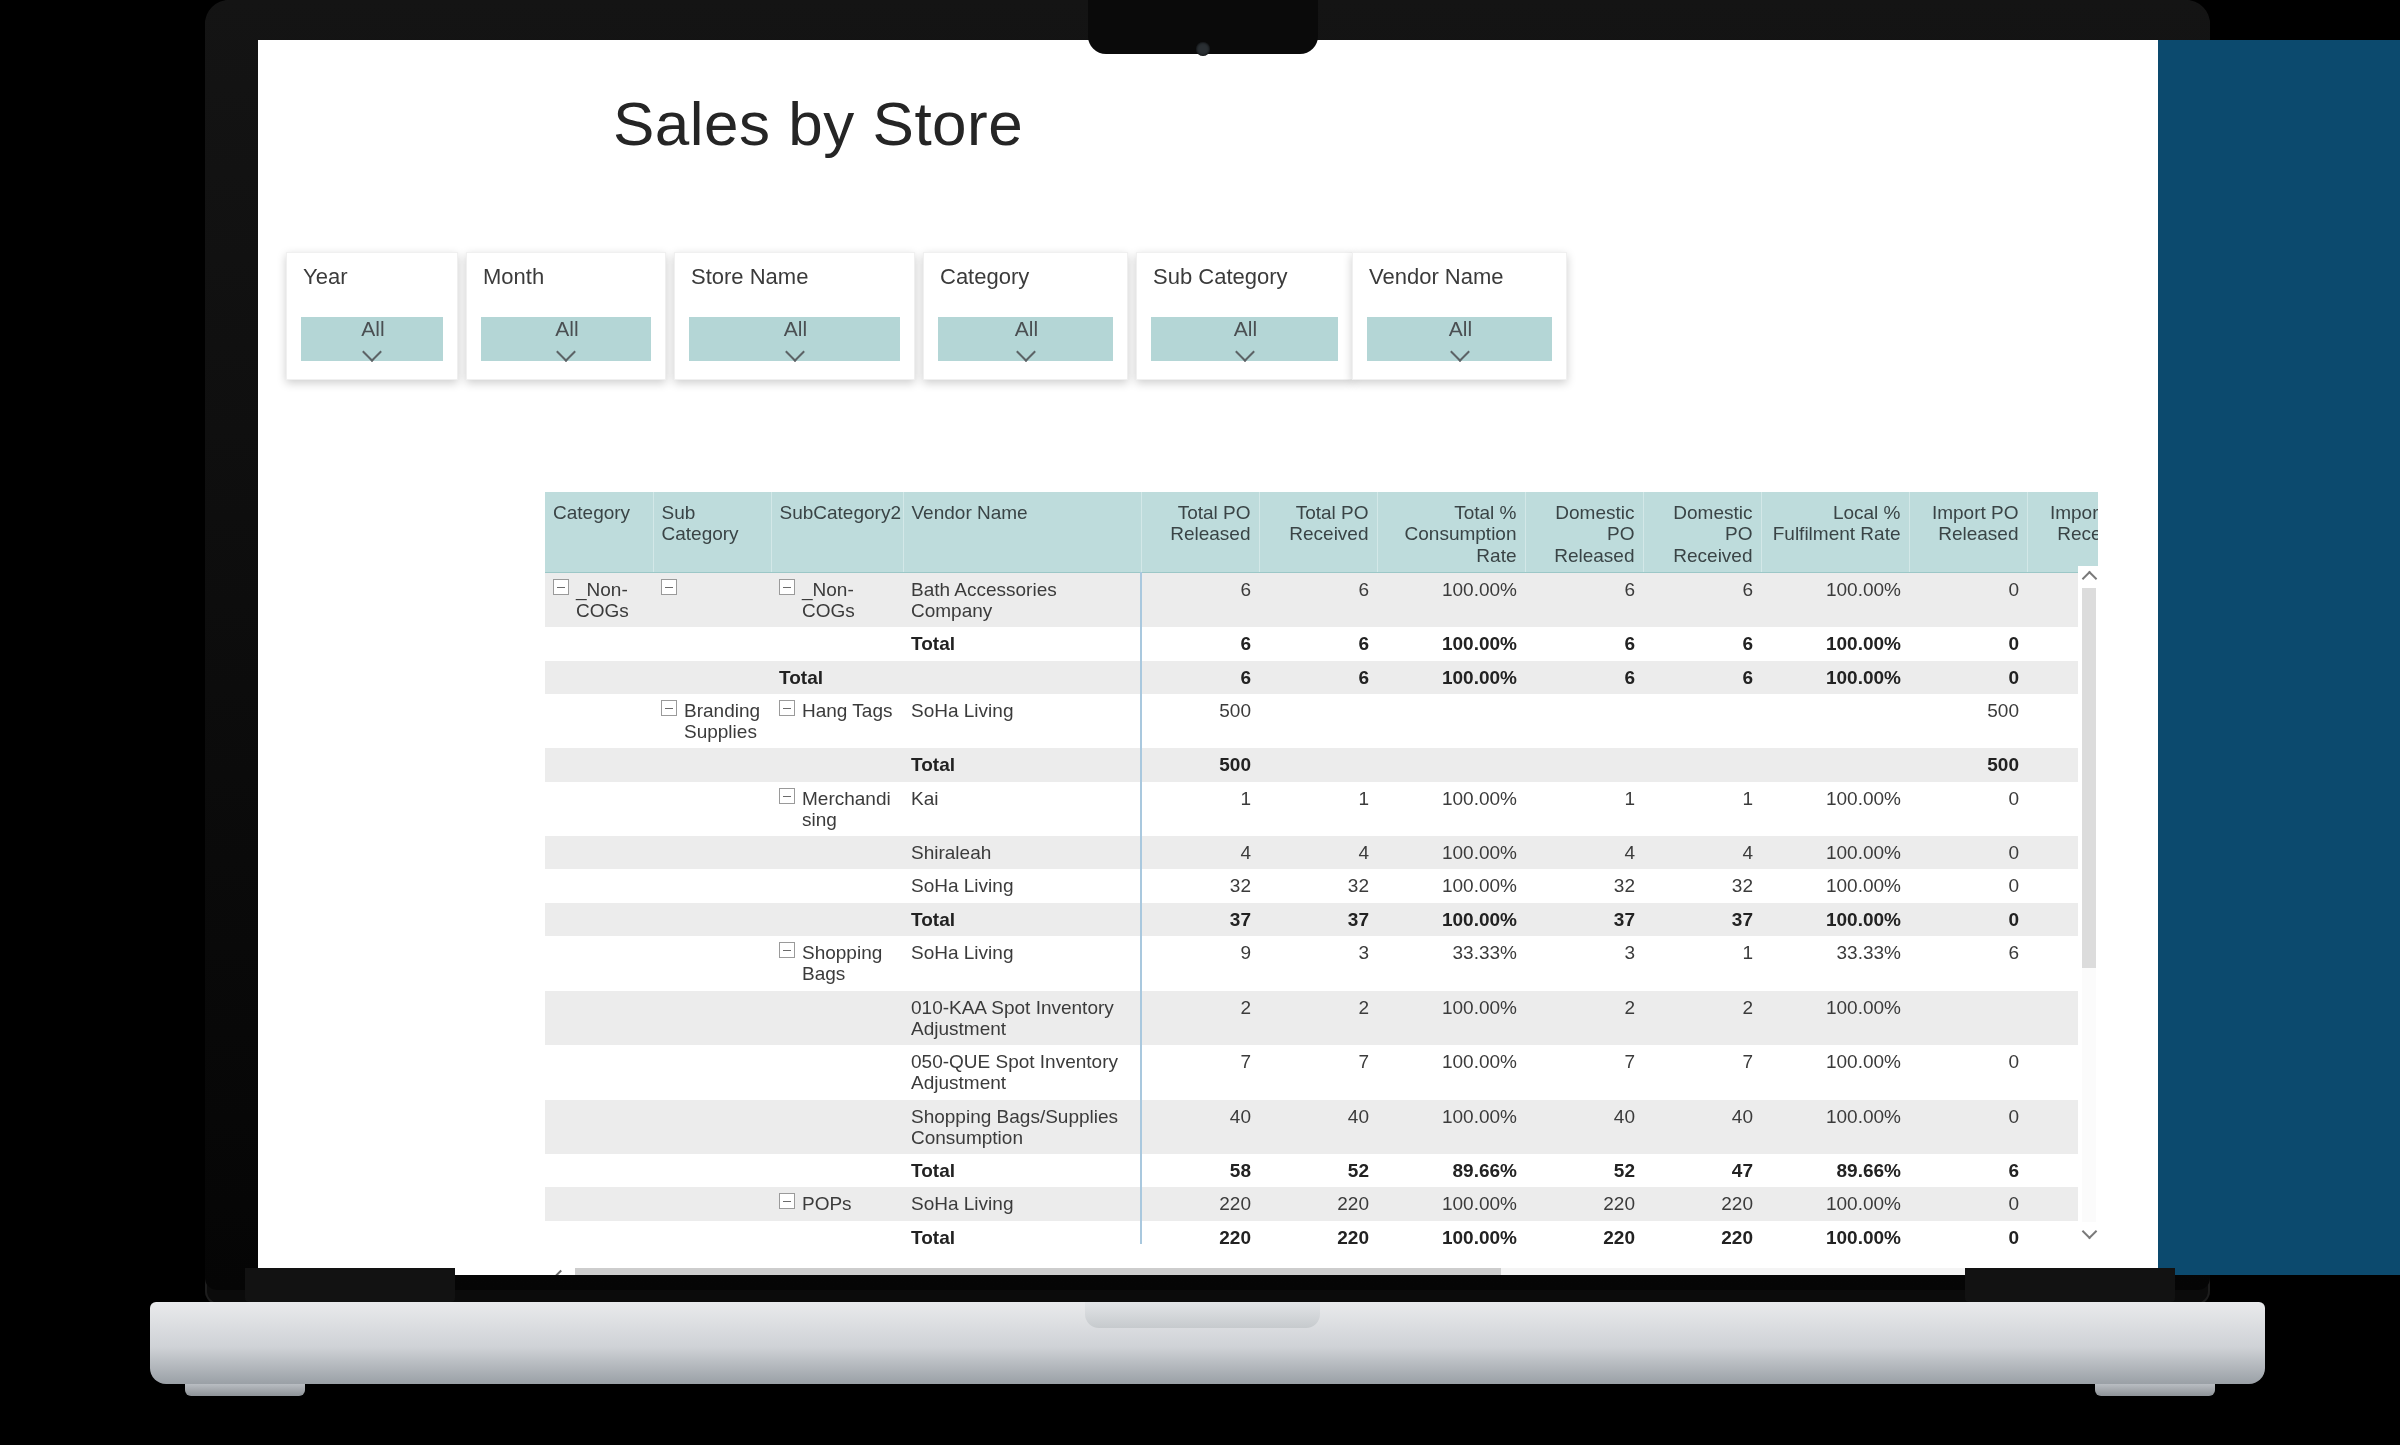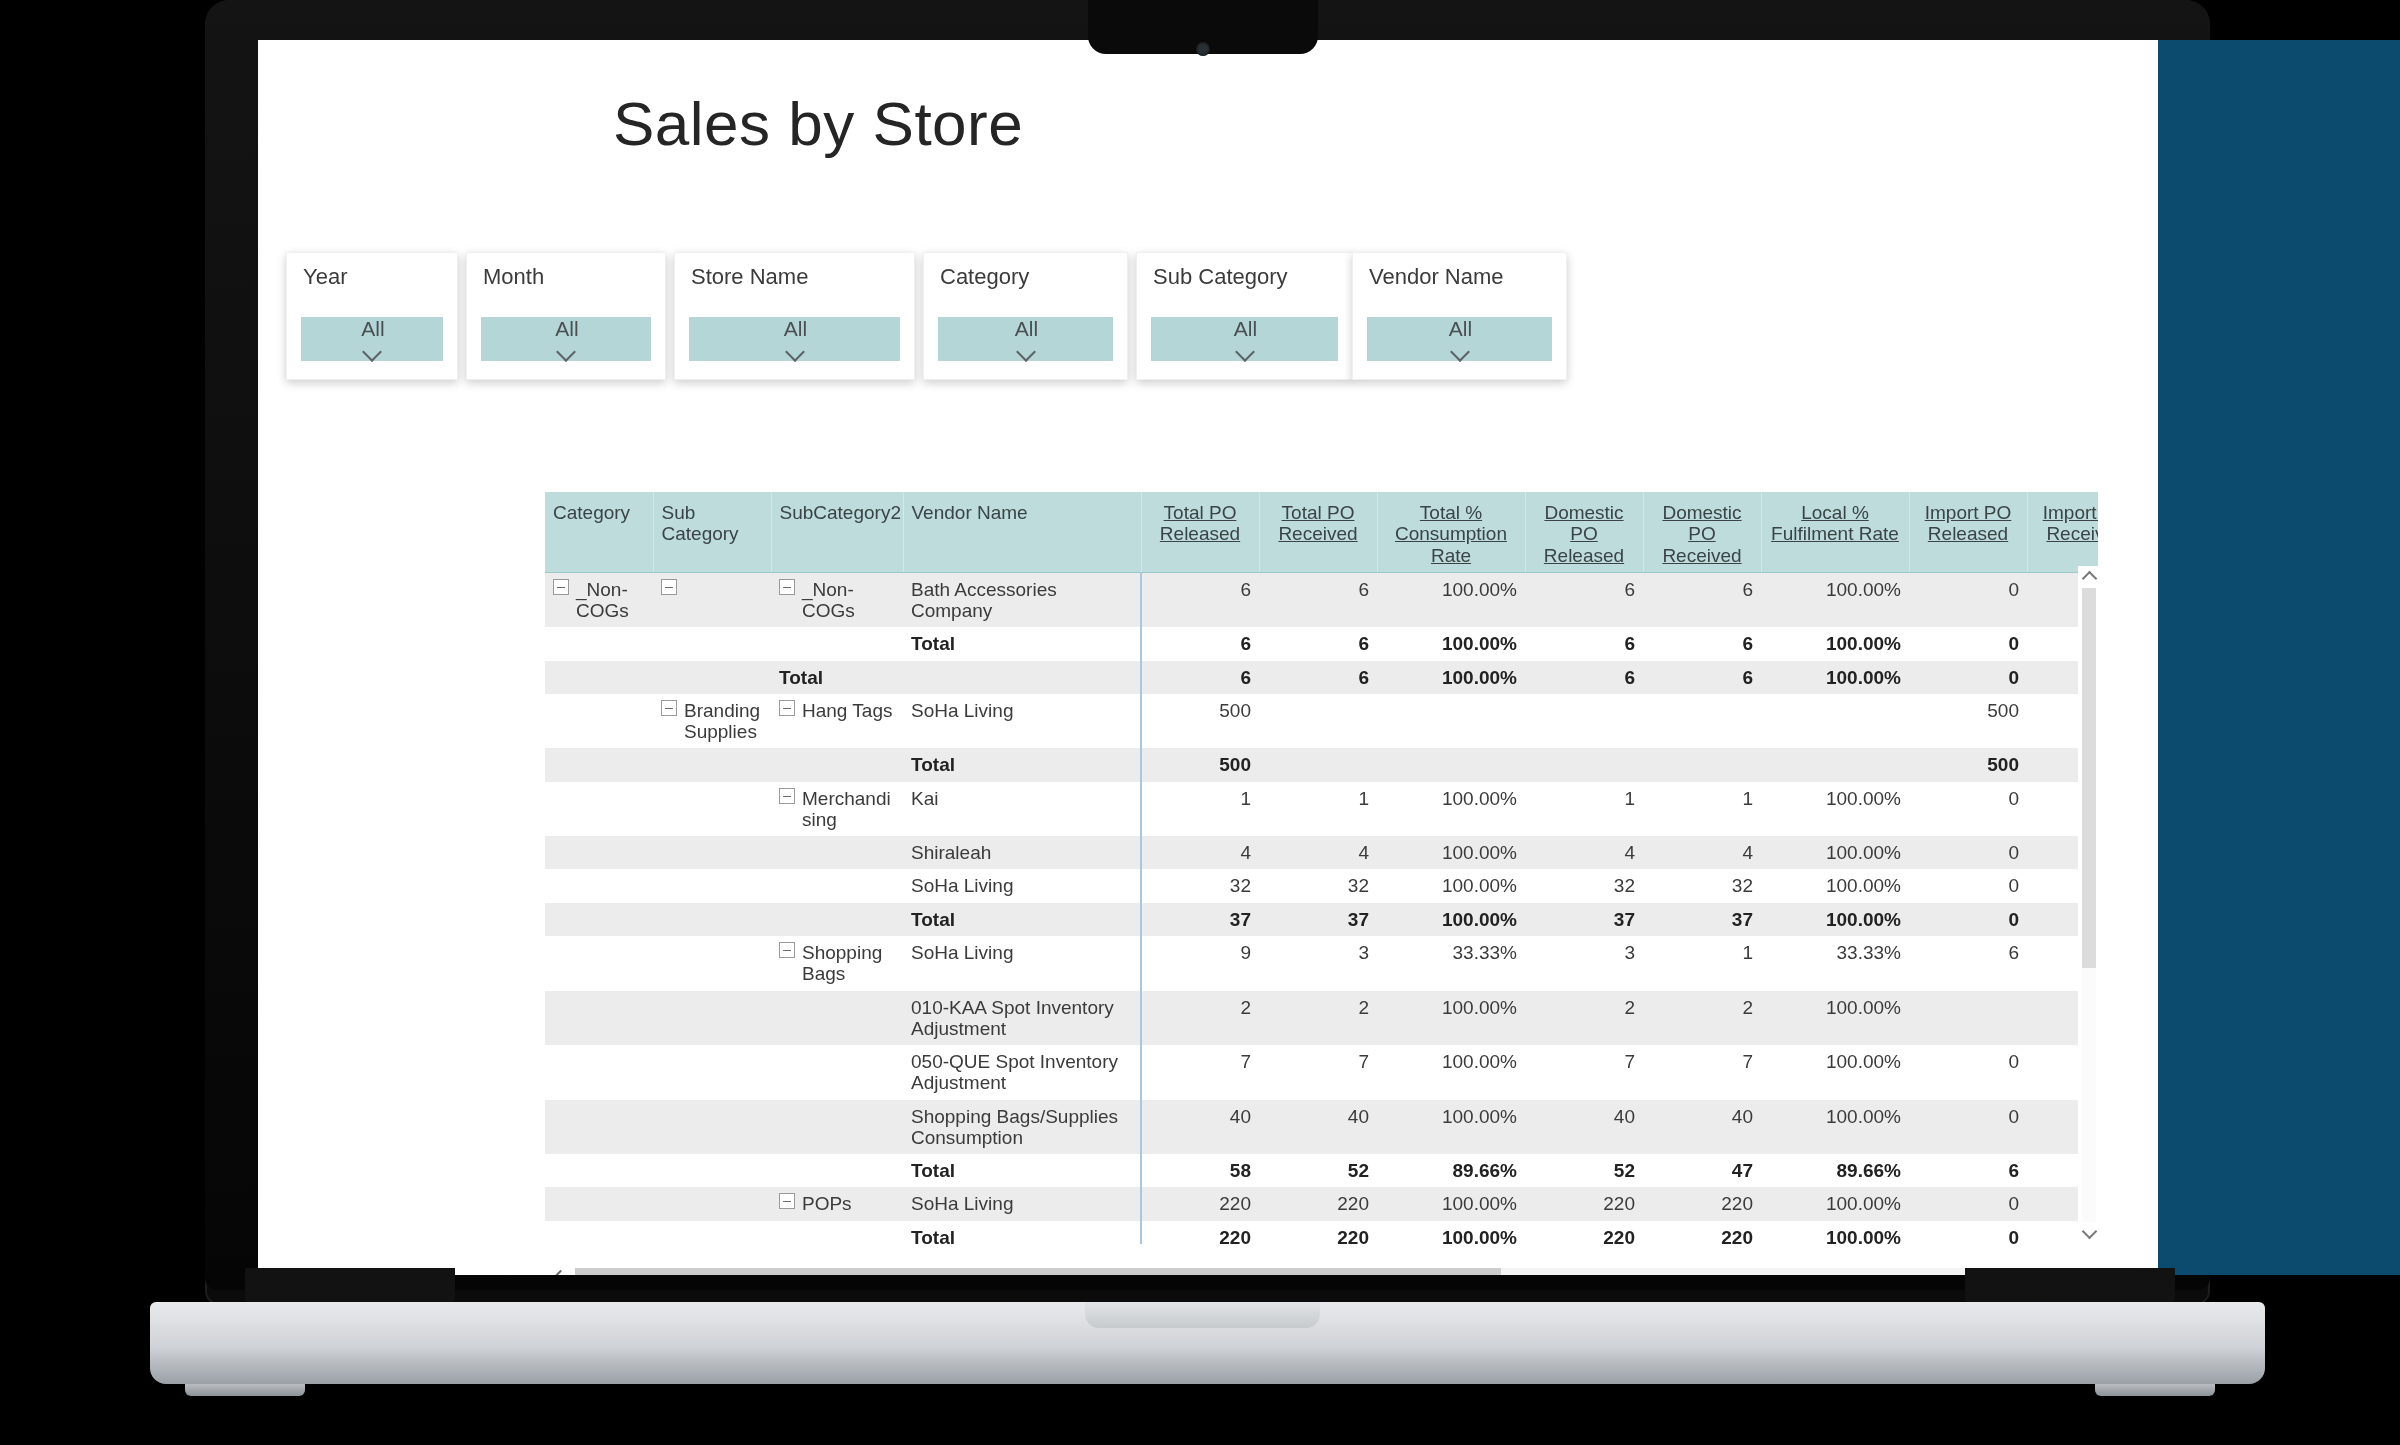--- a/index.html
+++ b/index.html
@@ -126,21 +126,21 @@
   table.mtx thead th {
     background: #bedcdc;
     color: #3a4446;
     text-align: left;
     height: 74px;
     vertical-align: top;
     padding-top: 10px;
     border-right: 1px solid #d3e8e8;
     border-bottom: 1px solid #9cc7c7;
   }
-  table.mtx thead th.num { text-align: center; text-decoration: underline; }
+  table.mtx thead th.num { text-align: right; }
   col.c-cat   { width: 108px; }
   col.c-sub   { width: 118px; }
   col.c-sub2  { width: 132px; }
   col.c-vend  { width: 238px; }
   col.c-n     { width: 118px; }
   col.c-p     { width: 148px; }
 
   tr.band td { background: #ececec; }
   tr.plain td { background: #ffffff; }
   tr.tot td { font-weight: bold; color: #222; }

